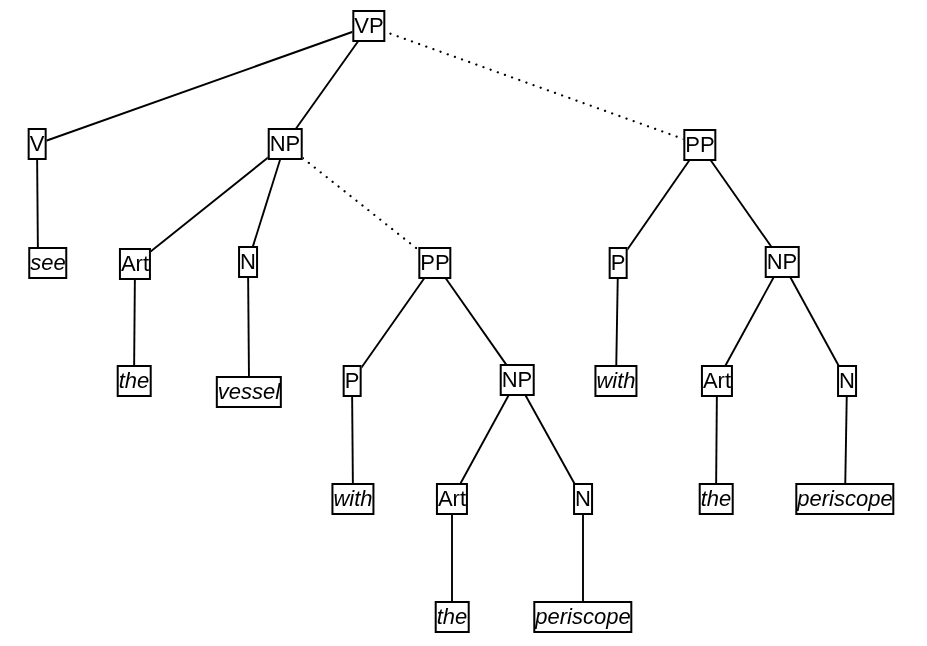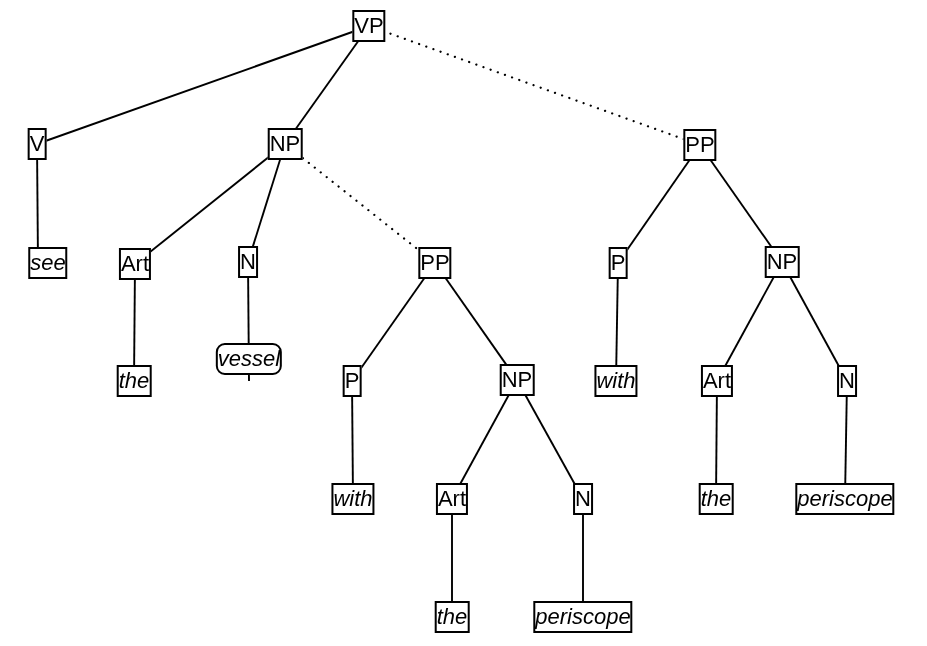--- a/index.html
+++ b/index.html
@@ -73,21 +73,21 @@
   <div class="node" style="left: 37px; top: 144px;">V</div>
   <div class="node" style="left: 285px; top: 144px;">NP</div>
   <div class="node" style="left: 700px; top: 145px;">PP</div>
   <div class="node terminal" style="left: 48px; top: 263px;">see</div>
   <div class="node" style="left: 135px; top: 264px;">Art</div>
   <div class="node" style="left: 248px; top: 262px;">N</div>
   <div class="node" style="left: 435px; top: 263px;">PP</div>
   <div class="node" style="left: 618px; top: 263px;">P</div>
   <div class="node" style="left: 782px; top: 262px;">NP</div>
   <div class="node terminal" style="left: 134px; top: 381px;">the</div>
-  <div class="node terminal" style="left: 249px; top: 359px; border-radius: 9px;">vessel</div>
+  <div class="node terminal" style="left: 249px; top: 392px;">vessel</div>
   <div class="node" style="left: 352px; top: 381px;">P</div>
   <div class="node" style="left: 517px; top: 380px;">NP</div>
   <div class="node terminal" style="left: 616px; top: 381px;">with</div>
   <div class="node" style="left: 717px; top: 381px;">Art</div>
   <div class="node" style="left: 847px; top: 381px;">N</div>
   <div class="node terminal" style="left: 353px; top: 499px;">with</div>
   <div class="node" style="left: 452px; top: 499px;">Art</div>
   <div class="node" style="left: 583px; top: 499px;">N</div>
   <div class="node terminal" style="left: 716px; top: 499px;">the</div>
   <div class="node terminal" style="left: 845px; top: 499px;">periscope</div>

